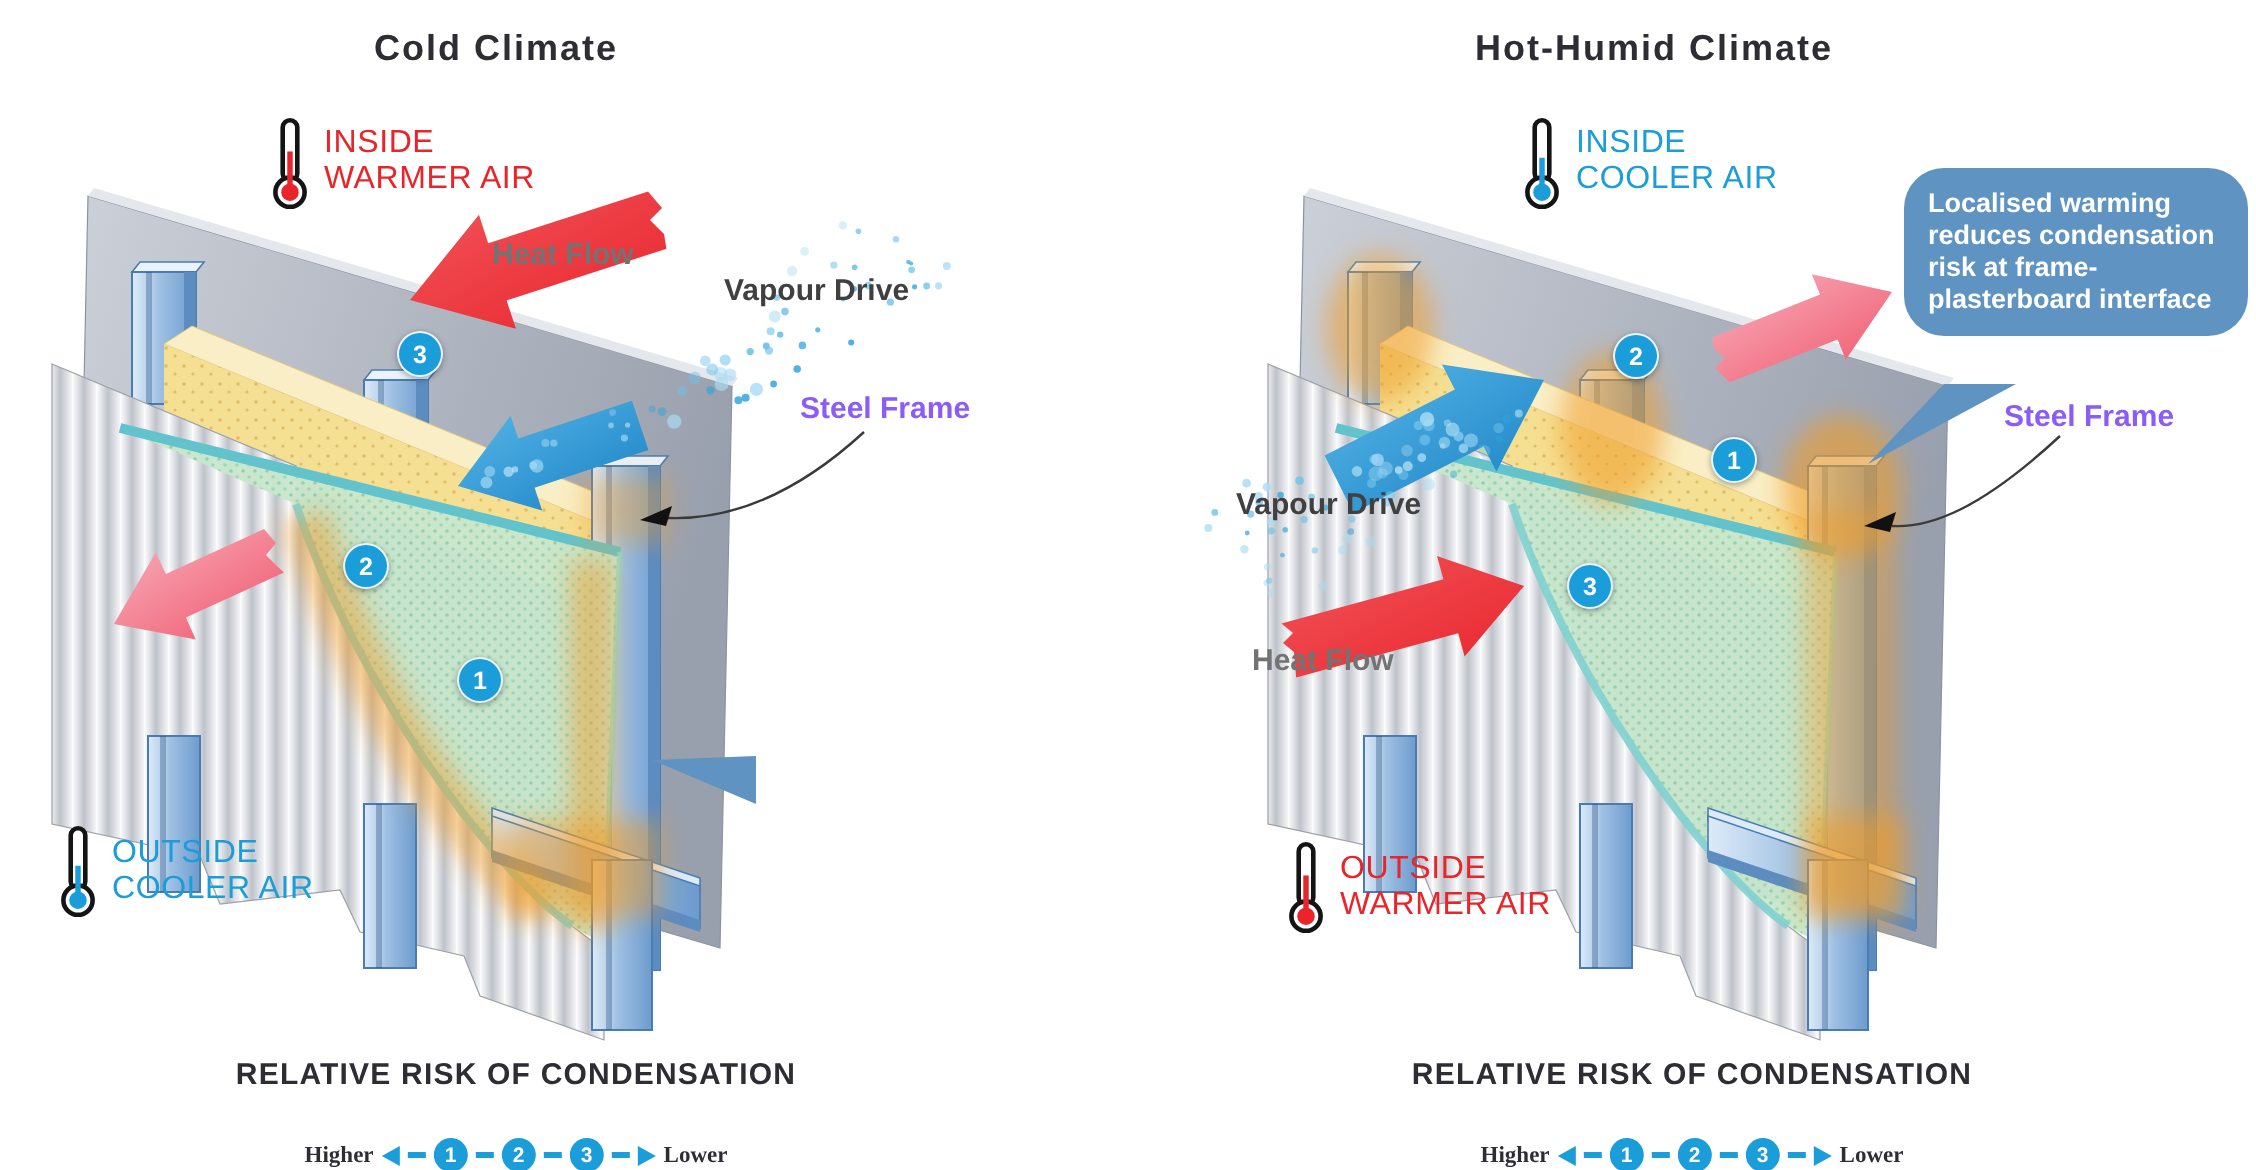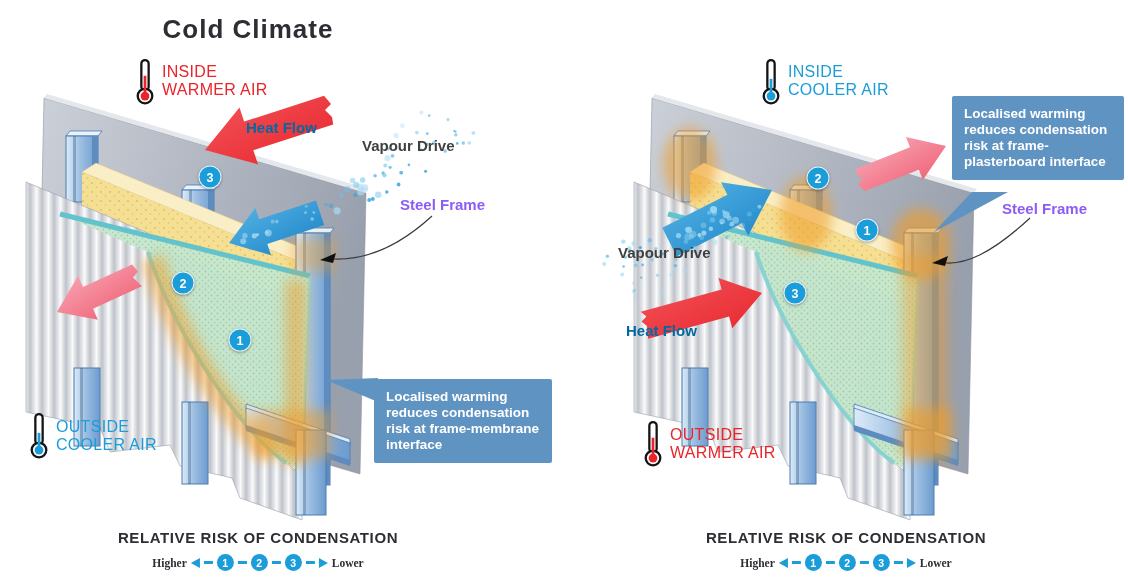--- a/index.html
+++ b/index.html
@@ -1,32 +1,32 @@
 <!DOCTYPE html>
 <html><head>
 <meta charset="utf-8">
 <style>
   html,body{margin:0;padding:0;background:#fff;}
   .stage{position:relative;width:1128px;height:585px;background:#fff;overflow:hidden;
          font-family:"Liberation Sans", sans-serif;}
   .stage svg.art{position:absolute;left:0;top:0;}
   .abs{position:absolute;}
-  .panel-title{font-size:26px;font-weight:600;letter-spacing:1px;color:#2d2d33;transform:translateX(-50%);white-space:nowrap;}
+  .panel-title{font-size:18px;font-weight:600;letter-spacing:1px;color:#2d2d33;transform:translateX(-50%);white-space:nowrap;}
   .air-label{font-size:16px;font-weight:400;letter-spacing:.3px;line-height:18px;white-space:nowrap;}
   .air-label.red{color:#e9252b;} .air-label.blue{color:#1b9dd9;}
   .flow-label{font-size:15px;font-weight:700;white-space:nowrap;}
-  .flow-label.red{color:#0369a1;text-align:right;} .flow-label.blue{color:#404040;}
+  .flow-label.red{color:#737373;text-align:right;} .flow-label.blue{color:#404040;}
   .frame-label{font-size:15px;font-weight:600;color:#8b5cf6;white-space:nowrap;}
-  .callout{background:#5f93c1;border-radius:2px;color:#fff;font-size:13.5px;font-weight:600;
-           line-height:1.18;padding:10px 12px;box-sizing:border-box;margin-top:12px;}
+  .callout{background:#5f93c1;border-radius:20px;color:#fff;font-size:13.5px;font-weight:600;
+           line-height:1.18;padding:10px 12px;box-sizing:border-box;}
   .marker{width:23px;height:23px;border-radius:50%;background:#1b9dd9;color:#fff;
           font-size:12.5px;font-weight:700;display:flex;align-items:center;justify-content:center;
           border:1.5px solid rgba(255,255,255,.9);box-shadow:0 1px 3px rgba(0,0,0,.35);
           transform:translate(-50%,-50%);box-sizing:border-box;}
-  .legend{transform:translateX(-50%);display:flex;flex-direction:column;align-items:center;gap:8px;justify-content:flex-end;}
+  .legend{transform:translateX(-50%);display:flex;flex-direction:column;align-items:center;gap:23px;justify-content:flex-end;}
   .legend-title{font-size:15px;font-weight:700;letter-spacing:.6px;color:#2d2d33;white-space:nowrap;}
   .legend-row{display:flex;align-items:center;gap:4px;}
   .legend-word{font-size:11.5px;font-weight:700;color:#2d2d33;font-family:Liberation Serif, serif;}
   .legend-line{width:9px;height:2.5px;background:#1b9dd9;}
   .legend-dot{width:17px;height:17px;border-radius:50%;background:#1b9dd9;color:#fff;font-size:10.5px;
               font-weight:700;display:flex;align-items:center;justify-content:center;}
   .tri{width:0;height:0;border-top:5px solid transparent;border-bottom:5px solid transparent;}
   .tri.left{border-right:9px solid #1b9dd9;}
   .tri.right{border-left:9px solid #1b9dd9;}
   .therm{display:block;}
@@ -325,21 +325,20 @@
 </div>
 
 <div class="abs flow-label red" style="left:246px;top:119px;">Heat Flow</div>
 <div class="abs flow-label blue" style="left:362px;top:137px;">Vapour Drive</div>
 <div class="abs frame-label" style="left:400px;top:196px;">Steel Frame</div>
 
 <div class="abs marker" style="left:210px;top:177px;">3</div>
 <div class="abs marker" style="left:183px;top:283px;">2</div>
 <div class="abs marker" style="left:240px;top:340px;">1</div>
 
-<div class="abs callout" style="left:374px;top:367px;width:178px;">Localised warming reduces condensation risk at frame-membrane interface</div>
 
 <svg class="abs therm" style="left:28px;top:412px;" width="22" height="48" viewBox="0 0 20 46">
   <rect x="6.5" y="2" width="7" height="29" rx="3.5" fill="#fff" stroke="#141414" stroke-width="2.2"></rect>
   <circle cx="10" cy="36.5" r="7" fill="#fff" stroke="#141414" stroke-width="2.2"></circle>
   <circle cx="10" cy="36.5" r="4.2" fill="#1b9dd9"></circle>
   <rect x="8.7" y="20" width="2.6" height="15" fill="#1b9dd9"></rect>
 </svg>
 <div class="abs air-label blue" style="left:56px;top:418px;">
   <div>OUTSIDE</div>
   <div>COOLER AIR</div>
@@ -355,20 +354,21 @@
     <span class="legend-line"></span>
     <span class="legend-dot">2</span>
     <span class="legend-line"></span>
     <span class="legend-dot">3</span>
     <span class="legend-line"></span>
     <span class="tri right"></span>
     <span class="legend-word">Lower</span>
   </div>
 </div>
 
+<div class="abs panel-title" style="left:827px;top:14px;">Hot-Humid Climate</div>
 
 <svg class="abs therm" style="left:760px;top:58px;" width="22" height="48" viewBox="0 0 20 46">
   <rect x="6.5" y="2" width="7" height="29" rx="3.5" fill="#fff" stroke="#141414" stroke-width="2.2"></rect>
   <circle cx="10" cy="36.5" r="7" fill="#fff" stroke="#141414" stroke-width="2.2"></circle>
   <circle cx="10" cy="36.5" r="4.2" fill="#1b9dd9"></circle>
   <rect x="8.7" y="20" width="2.6" height="15" fill="#1b9dd9"></rect>
 </svg>
 <div class="abs air-label blue" style="left:788px;top:63px;">
   <div>INSIDE</div>
   <div>COOLER AIR</div>

